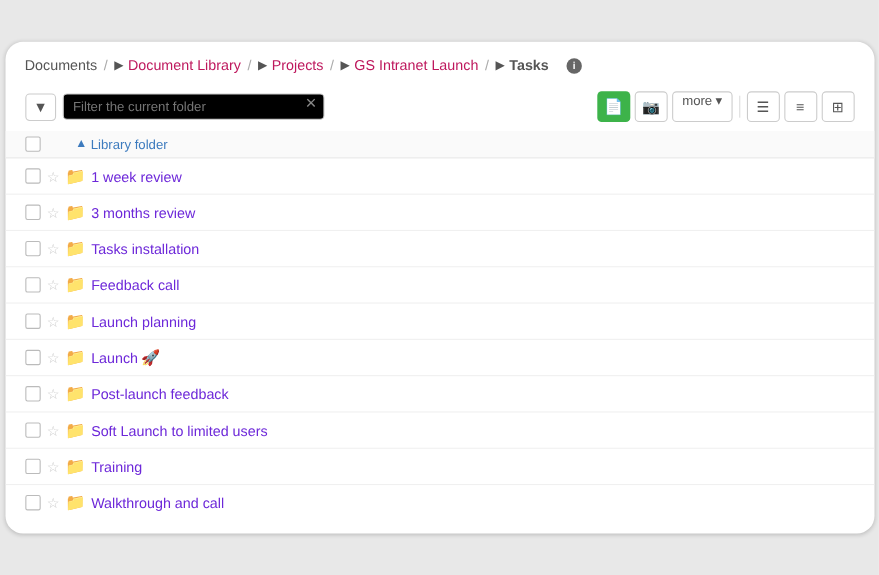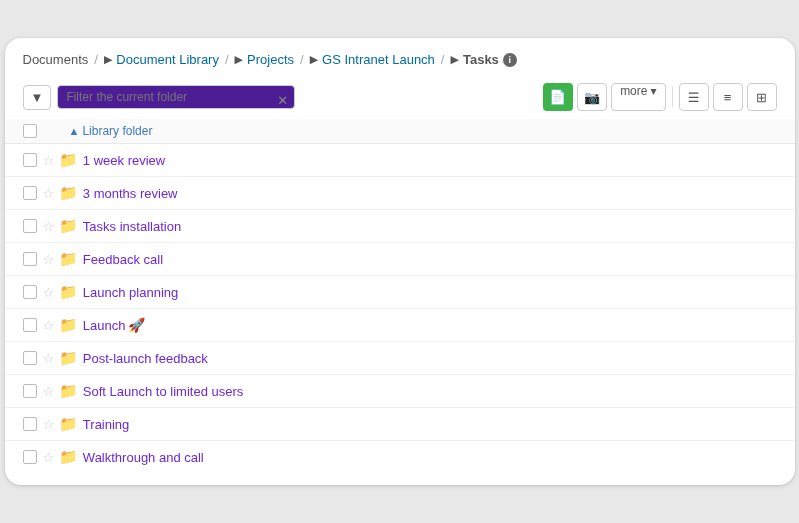--- a/index.html
+++ b/index.html
@@ -24,45 +24,45 @@
     .breadcrumb {
       display: flex;
       align-items: center;
       padding: 14px 18px 10px 18px;
       font-size: 13px;
       color: #555;
       gap: 4px;
       flex-wrap: wrap;
     }
     .breadcrumb span { color: #555; }
-    .breadcrumb a { color: #0369a1; text-decoration: none; }
+    .breadcrumb a { color: #be185d; text-decoration: none; }
     .breadcrumb .sep { color: #aaa; margin: 0 2px; }
-    .breadcrumb .current { font-weight: bold; color: #222; display: flex; align-items: center; gap: 4px; }
+    .breadcrumb .current { font-weight: bold; color: #222; display: flex; align-items: center; gap: 16px; }
     .breadcrumb .info-icon {
       display: inline-flex; align-items: center; justify-content: center;
       width: 14px; height: 14px; background: #666; color: #fff;
       border-radius: 50%; font-size: 9px; font-weight: bold; cursor: pointer;
     }
     .breadcrumb .arrow { color: #555; font-size: 11px; }
 
     .toolbar {
       display: flex;
       align-items: center;
       padding: 6px 18px 8px 18px;
       gap: 6px;
     }
     .filter-icon-btn {
       background: none; border: 1px solid #ccc; border-radius: 4px;
       padding: 4px 7px; cursor: pointer; color: #555; font-size: 13px;
       display: flex; align-items: center;
     }
     .filter-input-wrap {
-      display: flex; align-items: flex-end;
+      display: flex; align-items: flex-start;
       border: 1px solid #ccc; border-radius: 4px;
-      background: #4c1d95; flex: 1; max-width: 320px;
+      background: #000000; flex: 1; max-width: 320px;
     }
     .filter-input {
       border: none; outline: none; padding: 4px 8px;
       font-size: 12px; color: #999; width: 100%; background: transparent;
     }
     .filter-clear {
       background: none; border: none; cursor: pointer;
       color: #888; font-size: 13px; padding: 0 6px;
     }
     .spacer { flex: 1; }

